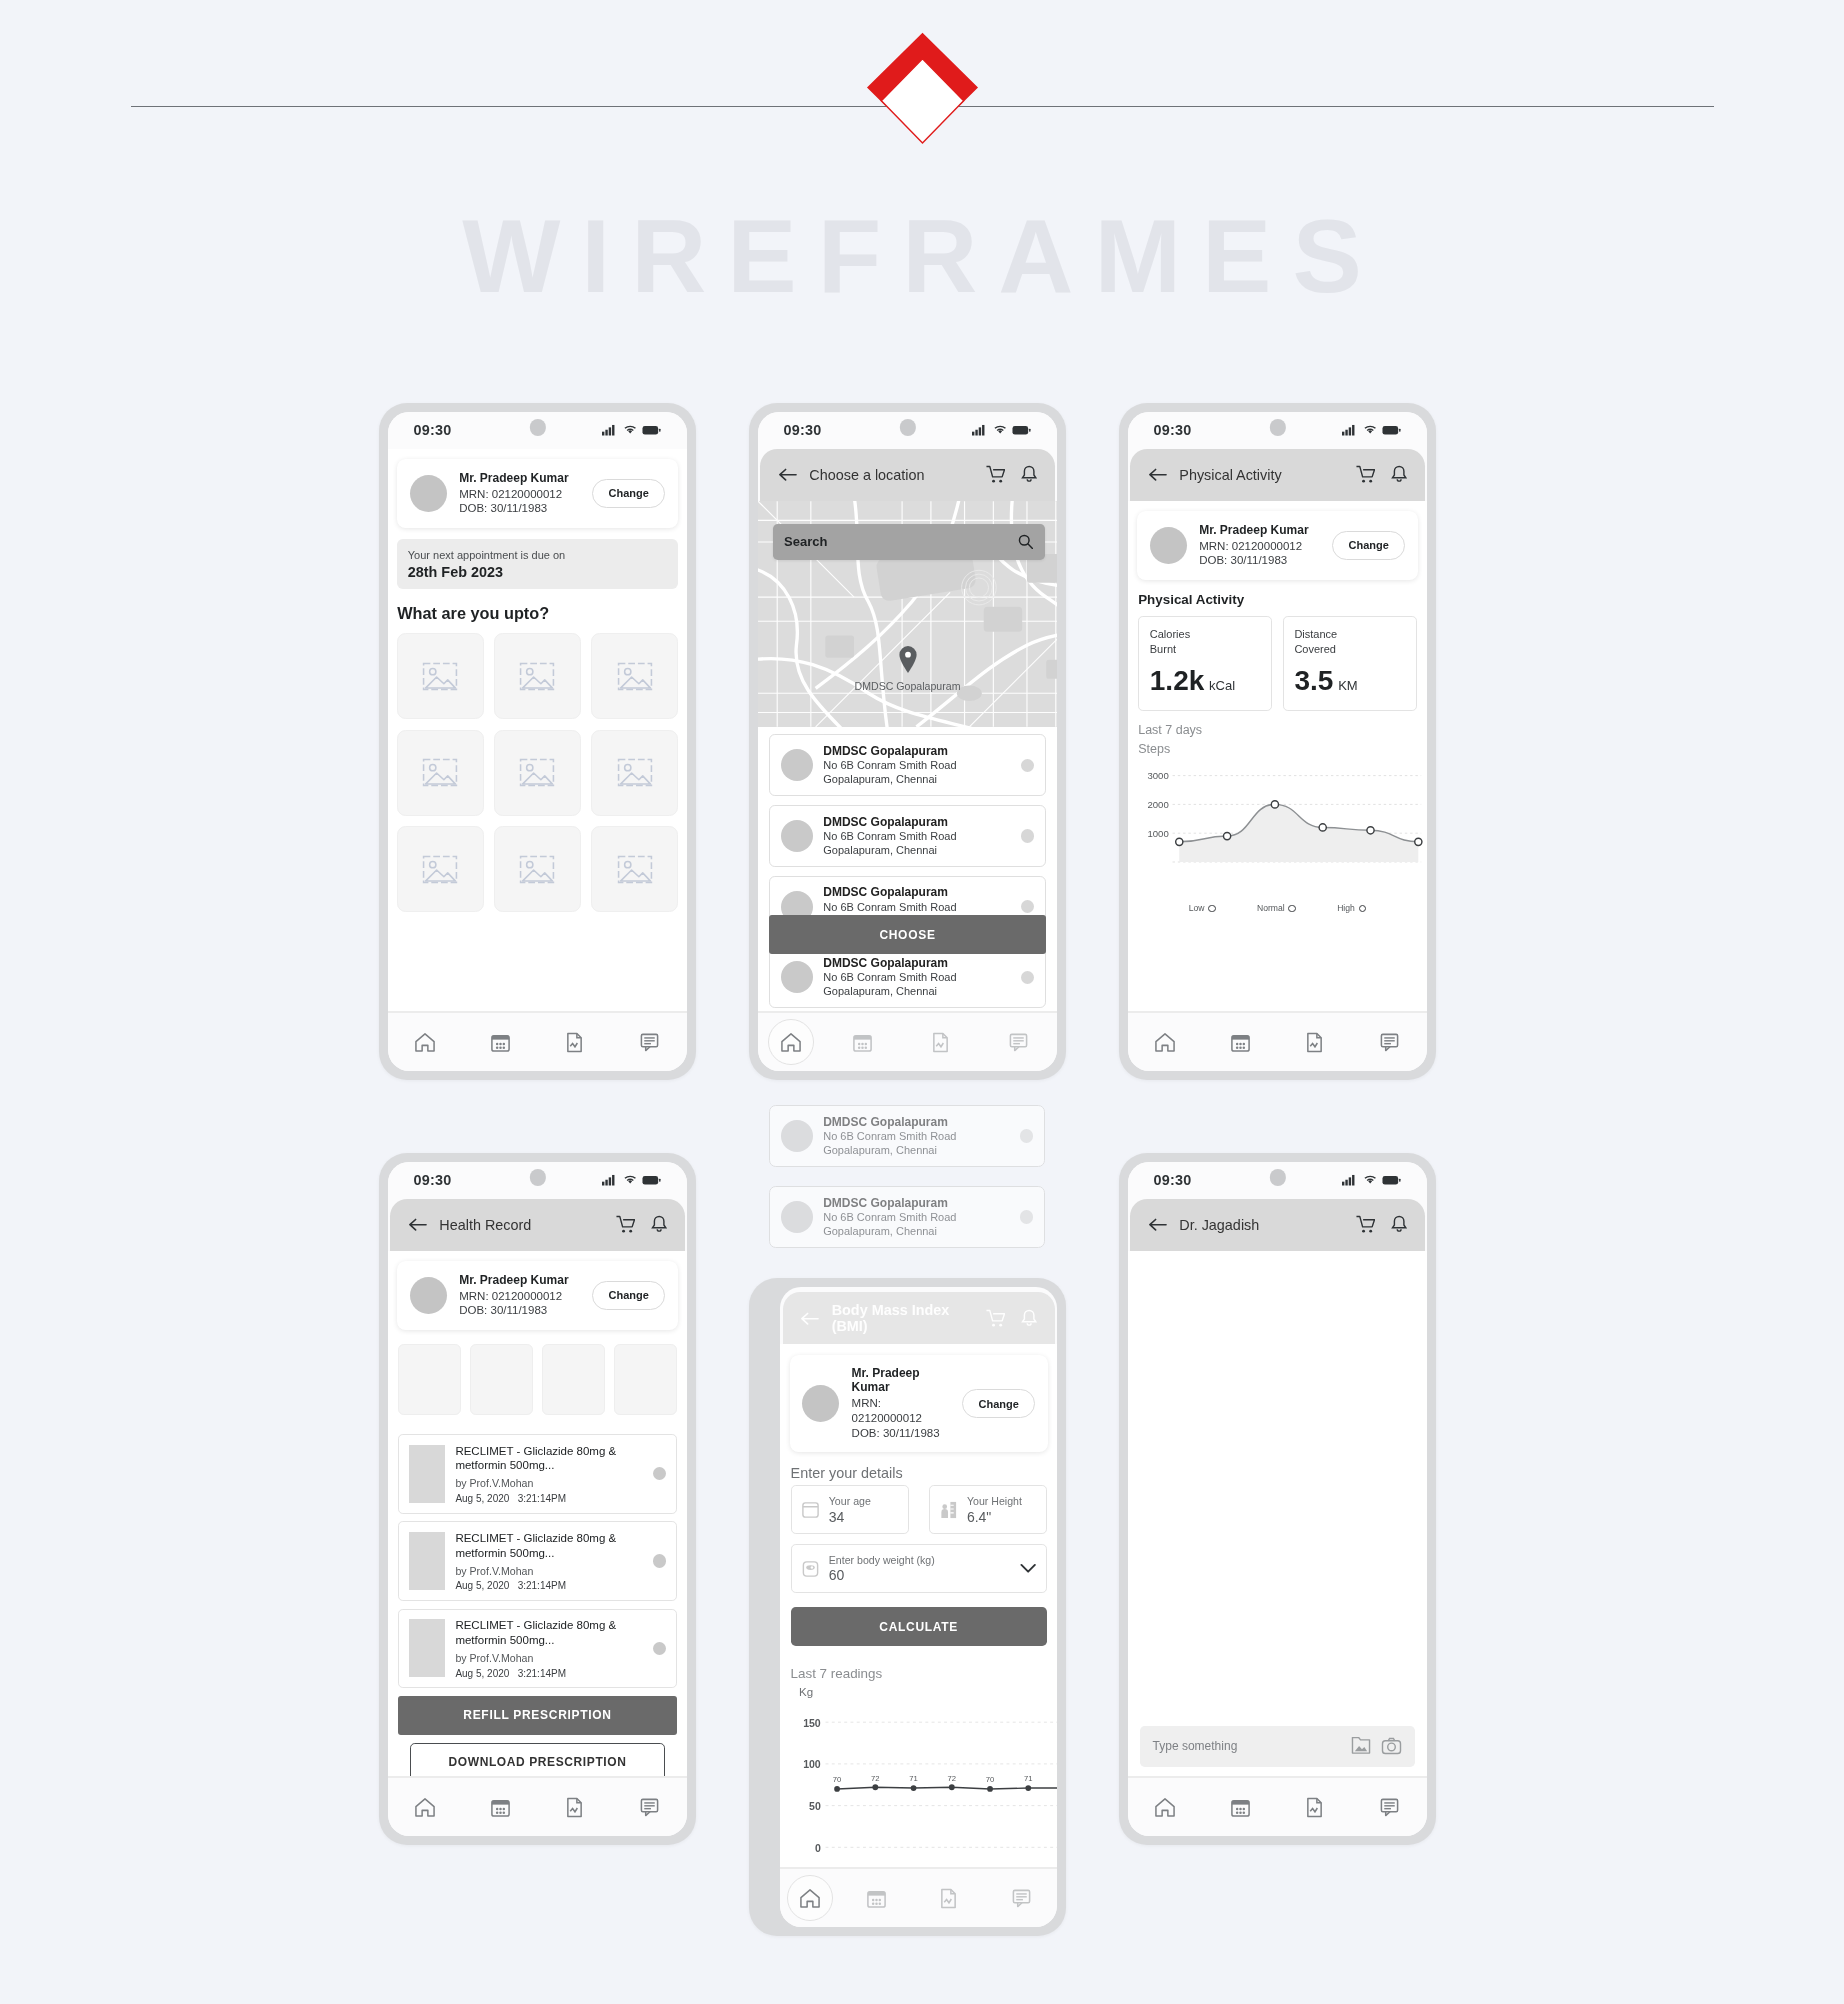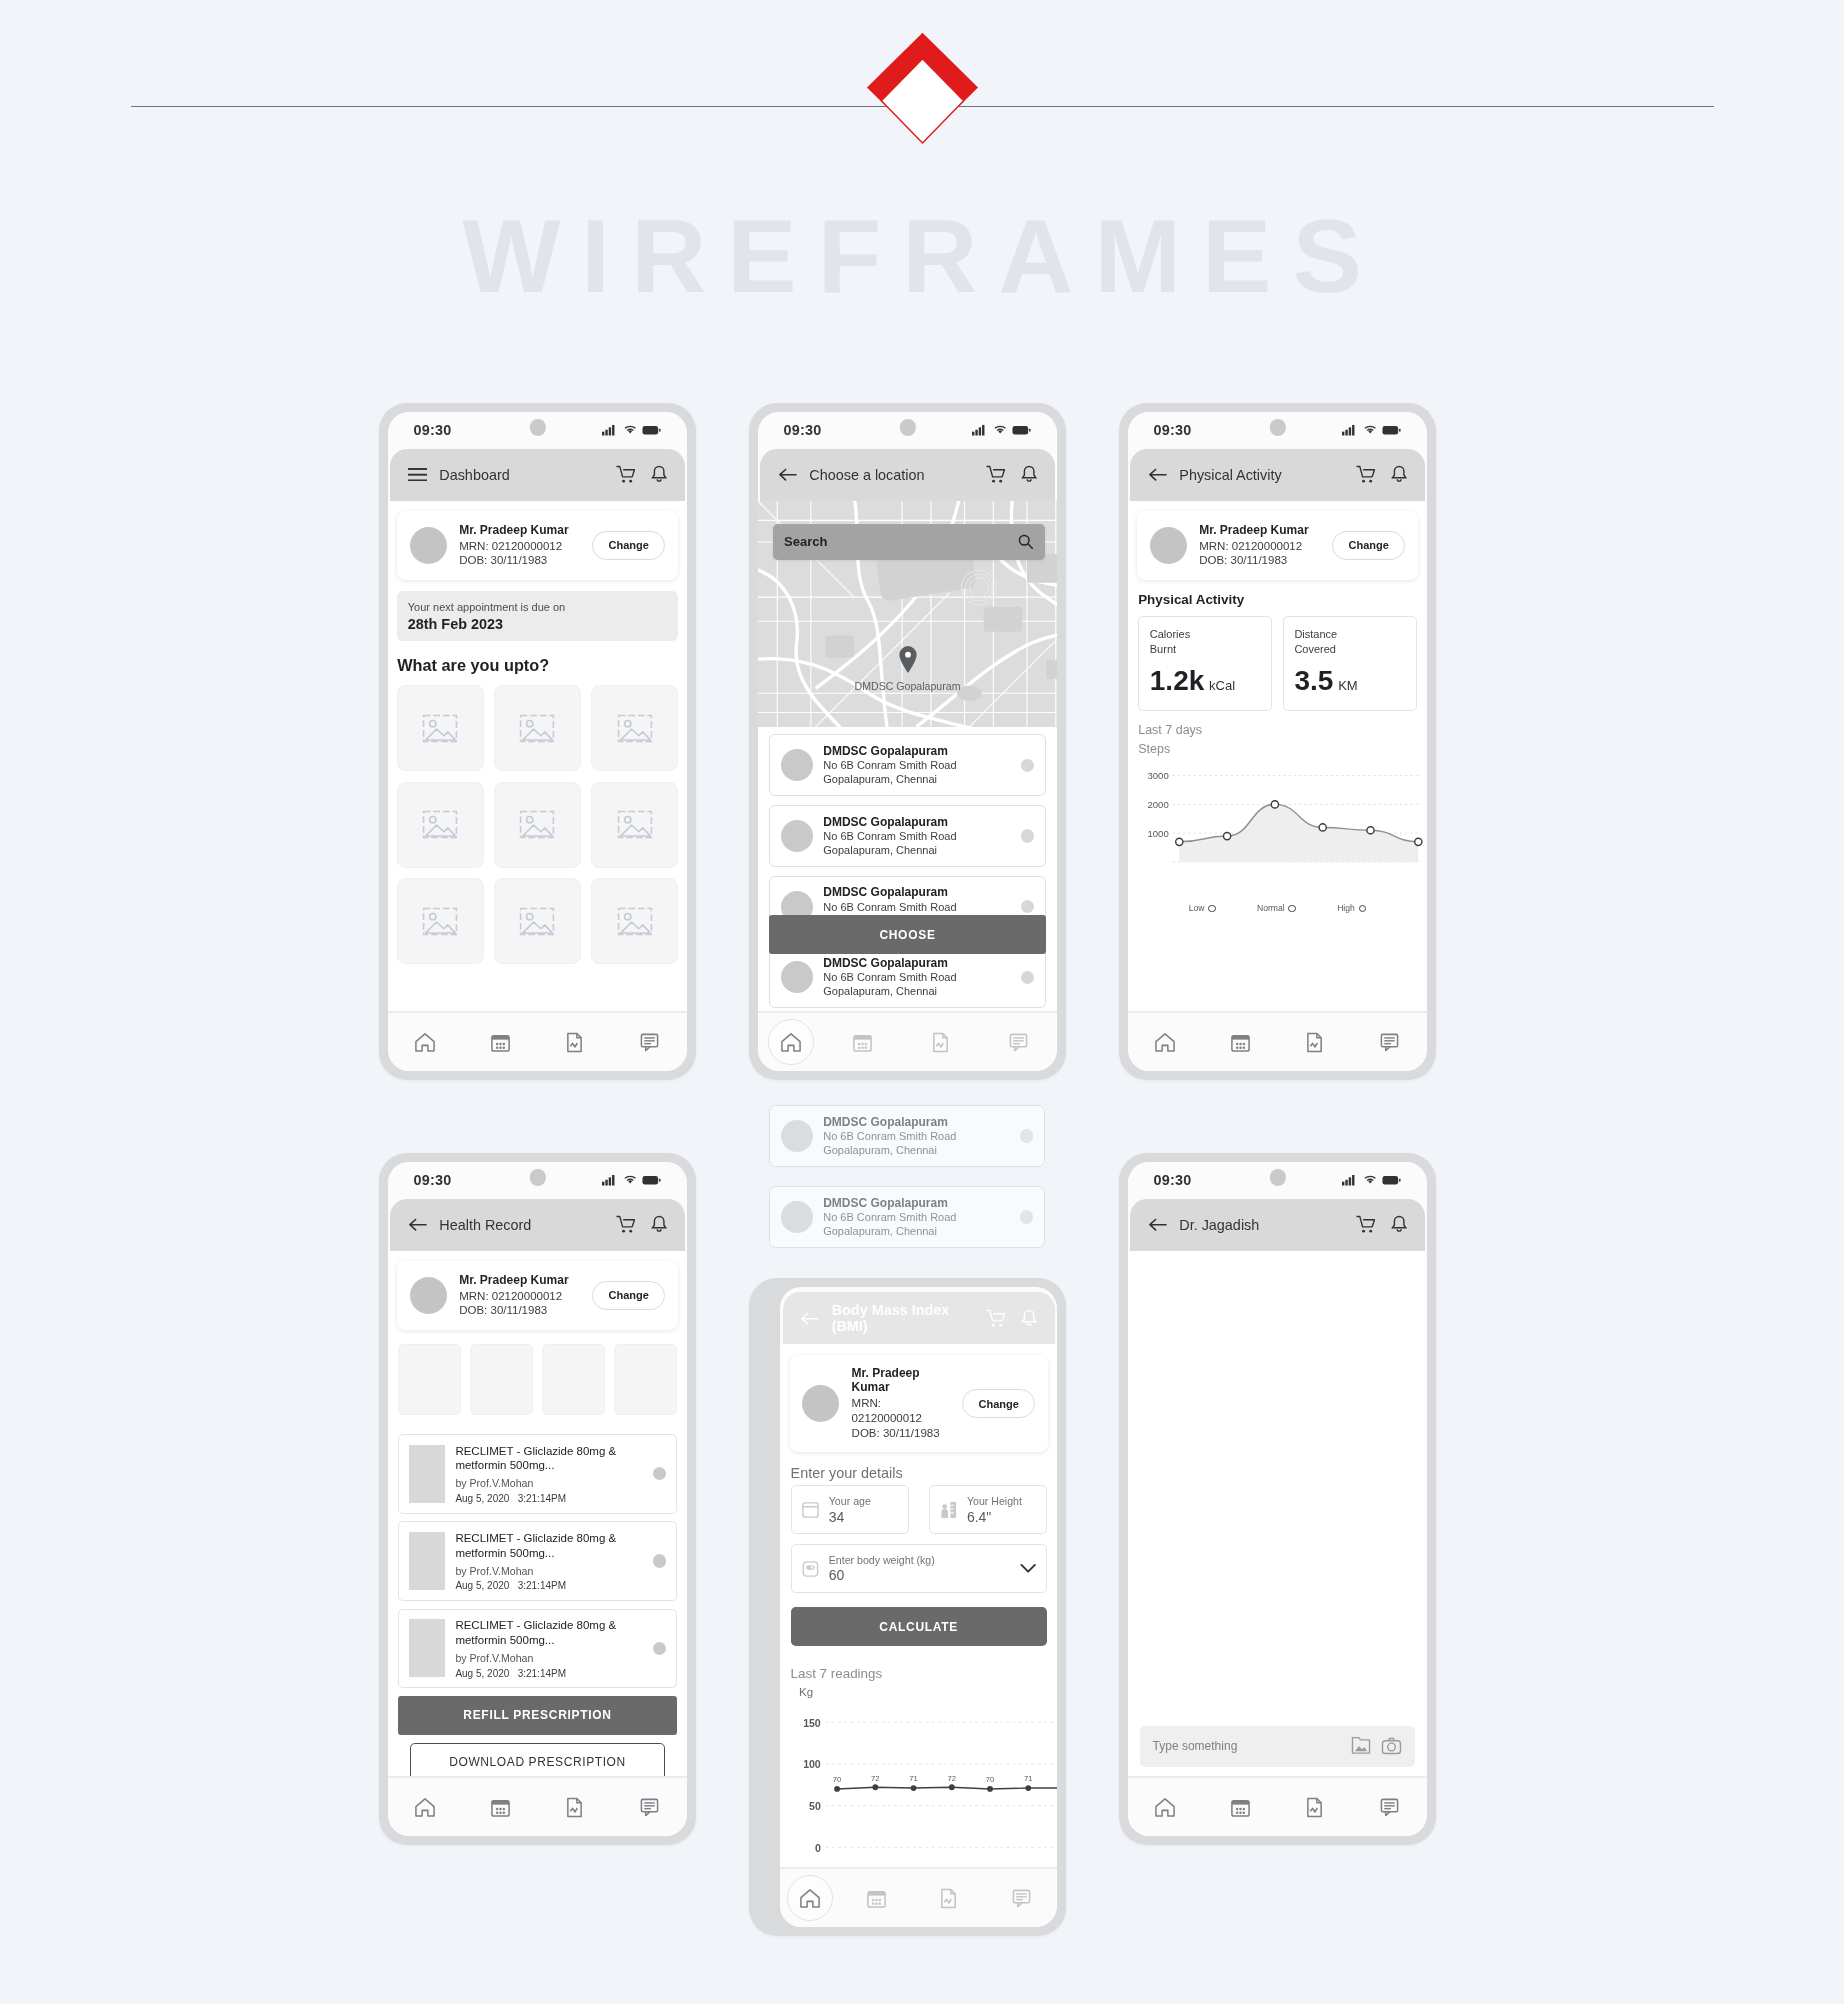--- a/index.html
+++ b/index.html
@@ -256,39 +256,20 @@
               <rect x="21" y="2" width="5" height="22" fill="#2f3336"></rect>
             </svg>
           <svg width="14.4" height="11.5" viewBox="0 0 30 24">
               <path d="M15 20 l4 -5 a6 6 0 0 0 -8 0 z" fill="#2f3336"></path>
               <path d="M4 9 a17 17 0 0 1 22 0" stroke="#2f3336" stroke-width="3" fill="none"></path>
               <path d="M8.5 13.5 a11 11 0 0 1 13 0" stroke="#2f3336" stroke-width="3" fill="none"></path>
             </svg>
           <svg width="19" height="10.6" viewBox="0 0 40 22">
               <rect x="1" y="2" width="33" height="18" rx="5" fill="#2f3336"></rect>
               <rect x="36" y="8" width="3" height="6" rx="1" fill="#2f3336"></rect>
-            </svg>
-        </div>
-      </div>
-      <div class="appbar">
-        <svg width="19" height="13.4" viewBox="0 0 40 28">
-            <rect y="0" width="40" height="4" fill="#2f3336"></rect>
-            <rect y="12" width="40" height="4" fill="#2f3336"></rect>
-            <rect y="24" width="40" height="4" fill="#2f3336"></rect>
-          </svg>
-        <div class="appbar-title">Dashboard</div>
-        <div class="appbar-icons">
-          <svg width="20" height="19" viewBox="0 0 42 40">
-              <path d="M3 3 h7 l6 22 h20 l5 -15 h-24" stroke="#2f3336" stroke-width="3" fill="none" stroke-linejoin="round"></path>
-              <circle cx="18" cy="34" r="3" fill="#2f3336"></circle>
-              <circle cx="33" cy="34" r="3" fill="#2f3336"></circle>
-            </svg>
-          <svg width="16.3" height="19" viewBox="0 0 34 40">
-              <path d="M17 3 a10 10 0 0 1 10 10 v8 l4 6 h-28 l4 -6 v-8 a10 10 0 0 1 10 -10 z" stroke="#2f3336" stroke-width="3" fill="none"></path>
-              <path d="M13 30 a4 4 0 0 0 8 0" stroke="#2f3336" stroke-width="3" fill="none"></path>
             </svg>
         </div>
       </div>
       <div class="sbody">
         <div class="patient-card">
           <div class="avatar"></div>
           <div class="pat-info">
             <div class="pat-name">Mr. Pradeep Kumar</div>
             <div class="pat-line">MRN: 02120000012</div>
             <div class="pat-line">DOB: 30/11/1983</div>
@@ -817,21 +798,21 @@
               <div class="rx-thumb"></div>
               <div class="rx-body">
                 <div class="rx-title">RECLIMET - Gliclazide 80mg &amp; metformin 500mg...</div>
                 <div class="rx-by">by Prof.V.Mohan</div>
                 <div class="rx-when">Aug 5, 2020&nbsp;&nbsp;&nbsp;3:21:14PM</div>
               </div>
               <div class="rx-dot"></div>
             </div>
           </div>
         <div class="dark-btn" style="margin:0 10.6px 7.7px 10.6px;">REFILL PRESCRIPTION</div>
-        <div class="outline-btn" style="margin:0 22px;">DOWNLOAD PRESCRIPTION</div>
+        <div class="outline-btn" style="margin:0 22px;font-weight:bold;">DOWNLOAD PRESCRIPTION</div>
       </div>
       <div class="bottomnav">
         <div class="navitem">
             <svg width="22" height="21" viewBox="0 0 46 44">
               <path d="M4 20 L23 4 L42 20 V40 H29 V28 H17 V40 H4 Z" stroke="#7d8084" stroke-width="3.2" fill="none" stroke-linejoin="round"></path>
             </svg>
           </div>
         <div class="navitem">
             <svg width="21" height="21" viewBox="0 0 44 44">
               <rect x="4" y="8" width="36" height="32" rx="4" stroke="#7d8084" stroke-width="3.2" fill="none"></rect>

